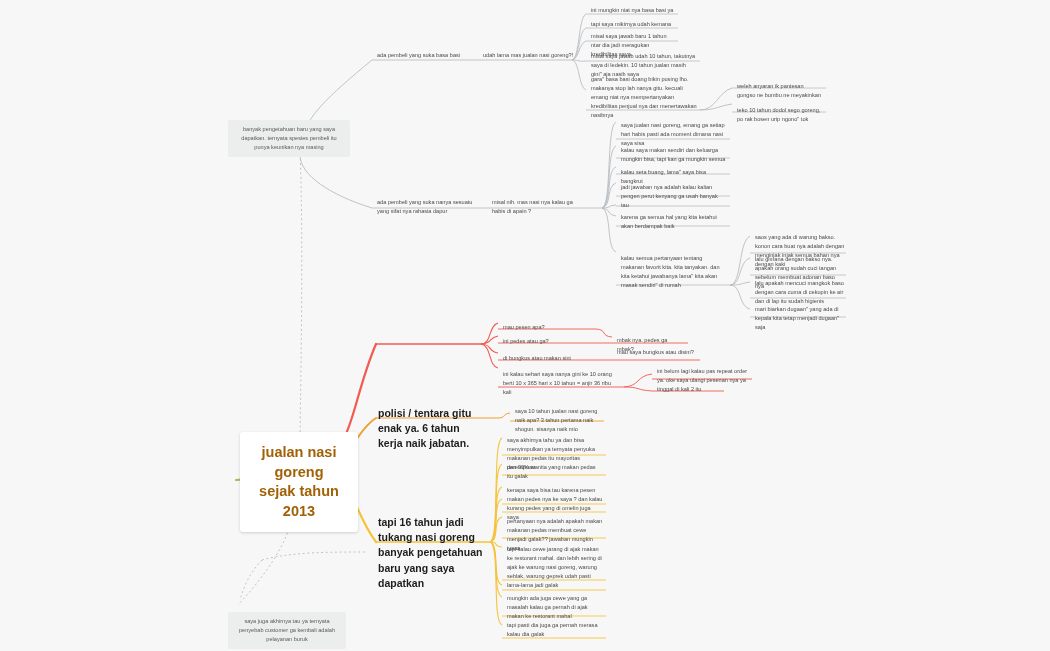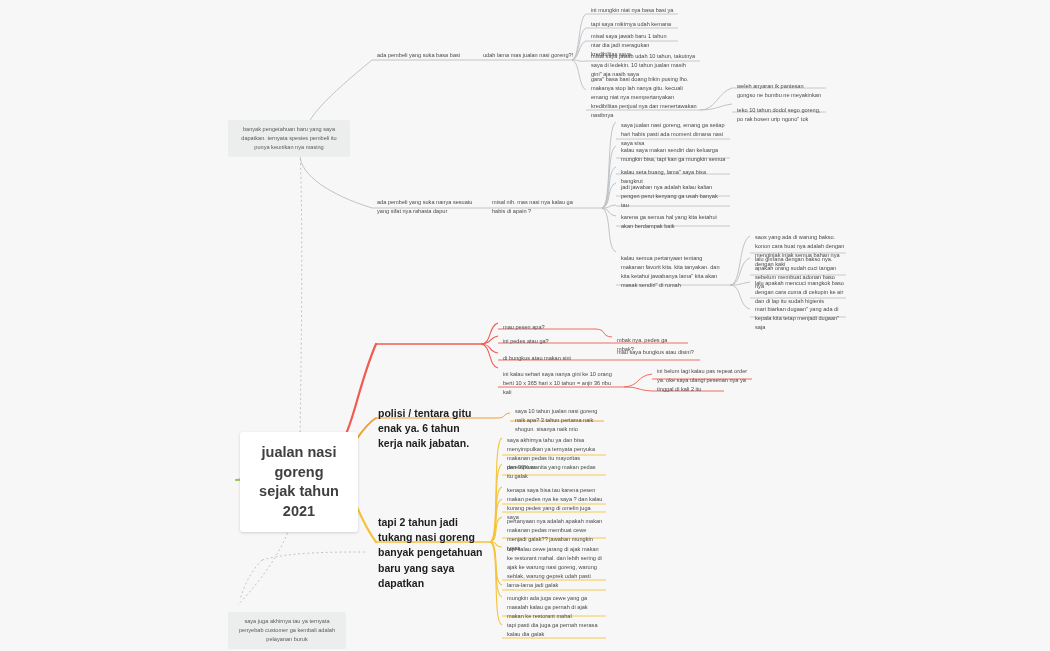--- a/index.html
+++ b/index.html
@@ -15,21 +15,21 @@
   .node{position:absolute;box-sizing:border-box;}
 
   
   .root{
     background:#ffffff;
     border-radius:3px;
     box-shadow:0 1px 3px rgba(0,0,0,.16);
     font-weight:bold;
     font-size:14.5px;
     line-height:1.35;
-    color:#404040;
+    color:#a16207;
     text-align:center;
     padding:11px 14px;
   }
 
   
   .branch-title{
     font-weight:bold;
     font-size:10.5px;
     line-height:1.45;
     color:#1d1d1d;
@@ -165,21 +165,21 @@
     <path d="M502,638 L606,638" stroke="#f5c33b" stroke-width="0.9" fill="none"></path>
 
     <path d="M236,480 C250,480 258,472 268,462" stroke="#9ac45a" stroke-width="2.2" fill="none" stroke-linecap="round"></path>
 
     <path d="M262,560 C250,572 244,586 240,600" stroke="#b9bdc2" stroke-width="0.9" fill="none" stroke-dasharray="2,2.6"></path>
     <path d="M262,560 C290,552 330,552 366,552" stroke="#b9bdc2" stroke-width="0.9" fill="none" stroke-dasharray="2,2.6"></path>
   </svg>
 
   <div class="node root" style="left:240px;top:432px;width:118px;">
     <div>jualan nasi goreng</div>
-    <div>sejak tahun 2021</div>
+    <div>sejak tahun 2013</div>
   </div>
 
   <div class="node boxnote" style="left:228px;top:120px;width:122px;">banyak pengetahuan baru yang saya dapatkan. ternyata spesies pembeli itu punya keunikan nya masing</div>
 
   <div class="node boxnote" style="left:228px;top:612px;width:118px;">saya juga akhirnya tau ya ternyata penyebab customer ga kembali adalah pelayanan buruk</div>
 
   <div class="node leaf nb" style="left:374px;top:49px;width:104px;">ada pembeli yang suka basa basi</div>
 
   <div class="node leaf nb" style="left:480px;top:49px;width:98px;">udah lama mas jualan nasi goreng?!</div>
 
@@ -217,21 +217,21 @@
 
   <div class="node leaf nb" style="left:614px;top:334px;width:74px;">mbak nya. pedes ga mbak?</div>
   <div class="node leaf nb" style="left:614px;top:346px;width:86px;">mau saya bungkus atau disini?</div>
   <div class="node leaf nb" style="left:654px;top:365px;width:98px;">ini belum lagi kalau pas repeat order ya. oke saya ulangi pesenan nya ya</div>
   <div class="node leaf nb" style="left:654px;top:383px;width:70px;">tinggal di kali 2 itu</div>
 
   <div class="node branch-title" style="left:378px;top:406px;width:108px;">polisi / tentara gitu enak ya. 6 tahun kerja naik jabatan.</div>
 
   <div class="node leaf nb" style="left:512px;top:405px;width:92px;">saya 10 tahun jualan nasi goreng naik apa? 3 tahun pertama naik shogun. sisanya naik mio</div>
 
-  <div class="node branch-title" style="left:378px;top:515px;width:106px;">tapi 2 tahun jadi tukang nasi goreng banyak pengetahuan baru yang saya dapatkan</div>
+  <div class="node branch-title" style="left:378px;top:515px;width:106px;">tapi 16 tahun jadi tukang nasi goreng banyak pengetahuan baru yang saya dapatkan</div>
 
   <div class="node leaf nb" style="left:504px;top:434px;width:102px;">saya akhirnya tahu ya dan bisa menyimpulkan ya ternyata penyuka makanan pedas itu mayoritas perempuan</div>
   <div class="node leaf nb" style="left:504px;top:461px;width:102px;">dan 90% wanita yang makan pedas itu galak</div>
   <div class="node leaf nb" style="left:504px;top:484px;width:102px;">kenapa saya bisa tau karena pesen makan pedes nya ke saya ? dan kalau kurang pedes yang di omelin juga saya</div>
   <div class="node leaf nb dots" style="left:504px;top:506px;width:102px;">...</div>
   <div class="node leaf nb" style="left:504px;top:515px;width:102px;">pertanyaan nya adalah apakah makan makanan pedas membuat cewe menjadi galak?? jawaban mungkin iyaaa</div>
   <div class="node leaf nb" style="left:504px;top:543px;width:102px;">tapi kalau cewe jarang di ajak makan ke restorant mahal. dan lebih sering di ajak ke warung nasi goreng, warung seblak, warung geprek udah pasti lama-lama jadi galak</div>
   <div class="node leaf nb dots" style="left:504px;top:582px;width:102px;">...</div>
   <div class="node leaf nb" style="left:504px;top:592px;width:102px;">mungkin ada juga cewe yang ga masalah kalau ga pernah di ajak makan ke restorant mahal</div>
   <div class="node leaf nb" style="left:504px;top:619px;width:102px;">tapi pasti dia juga ga pernah merasa kalau dia galak</div>

